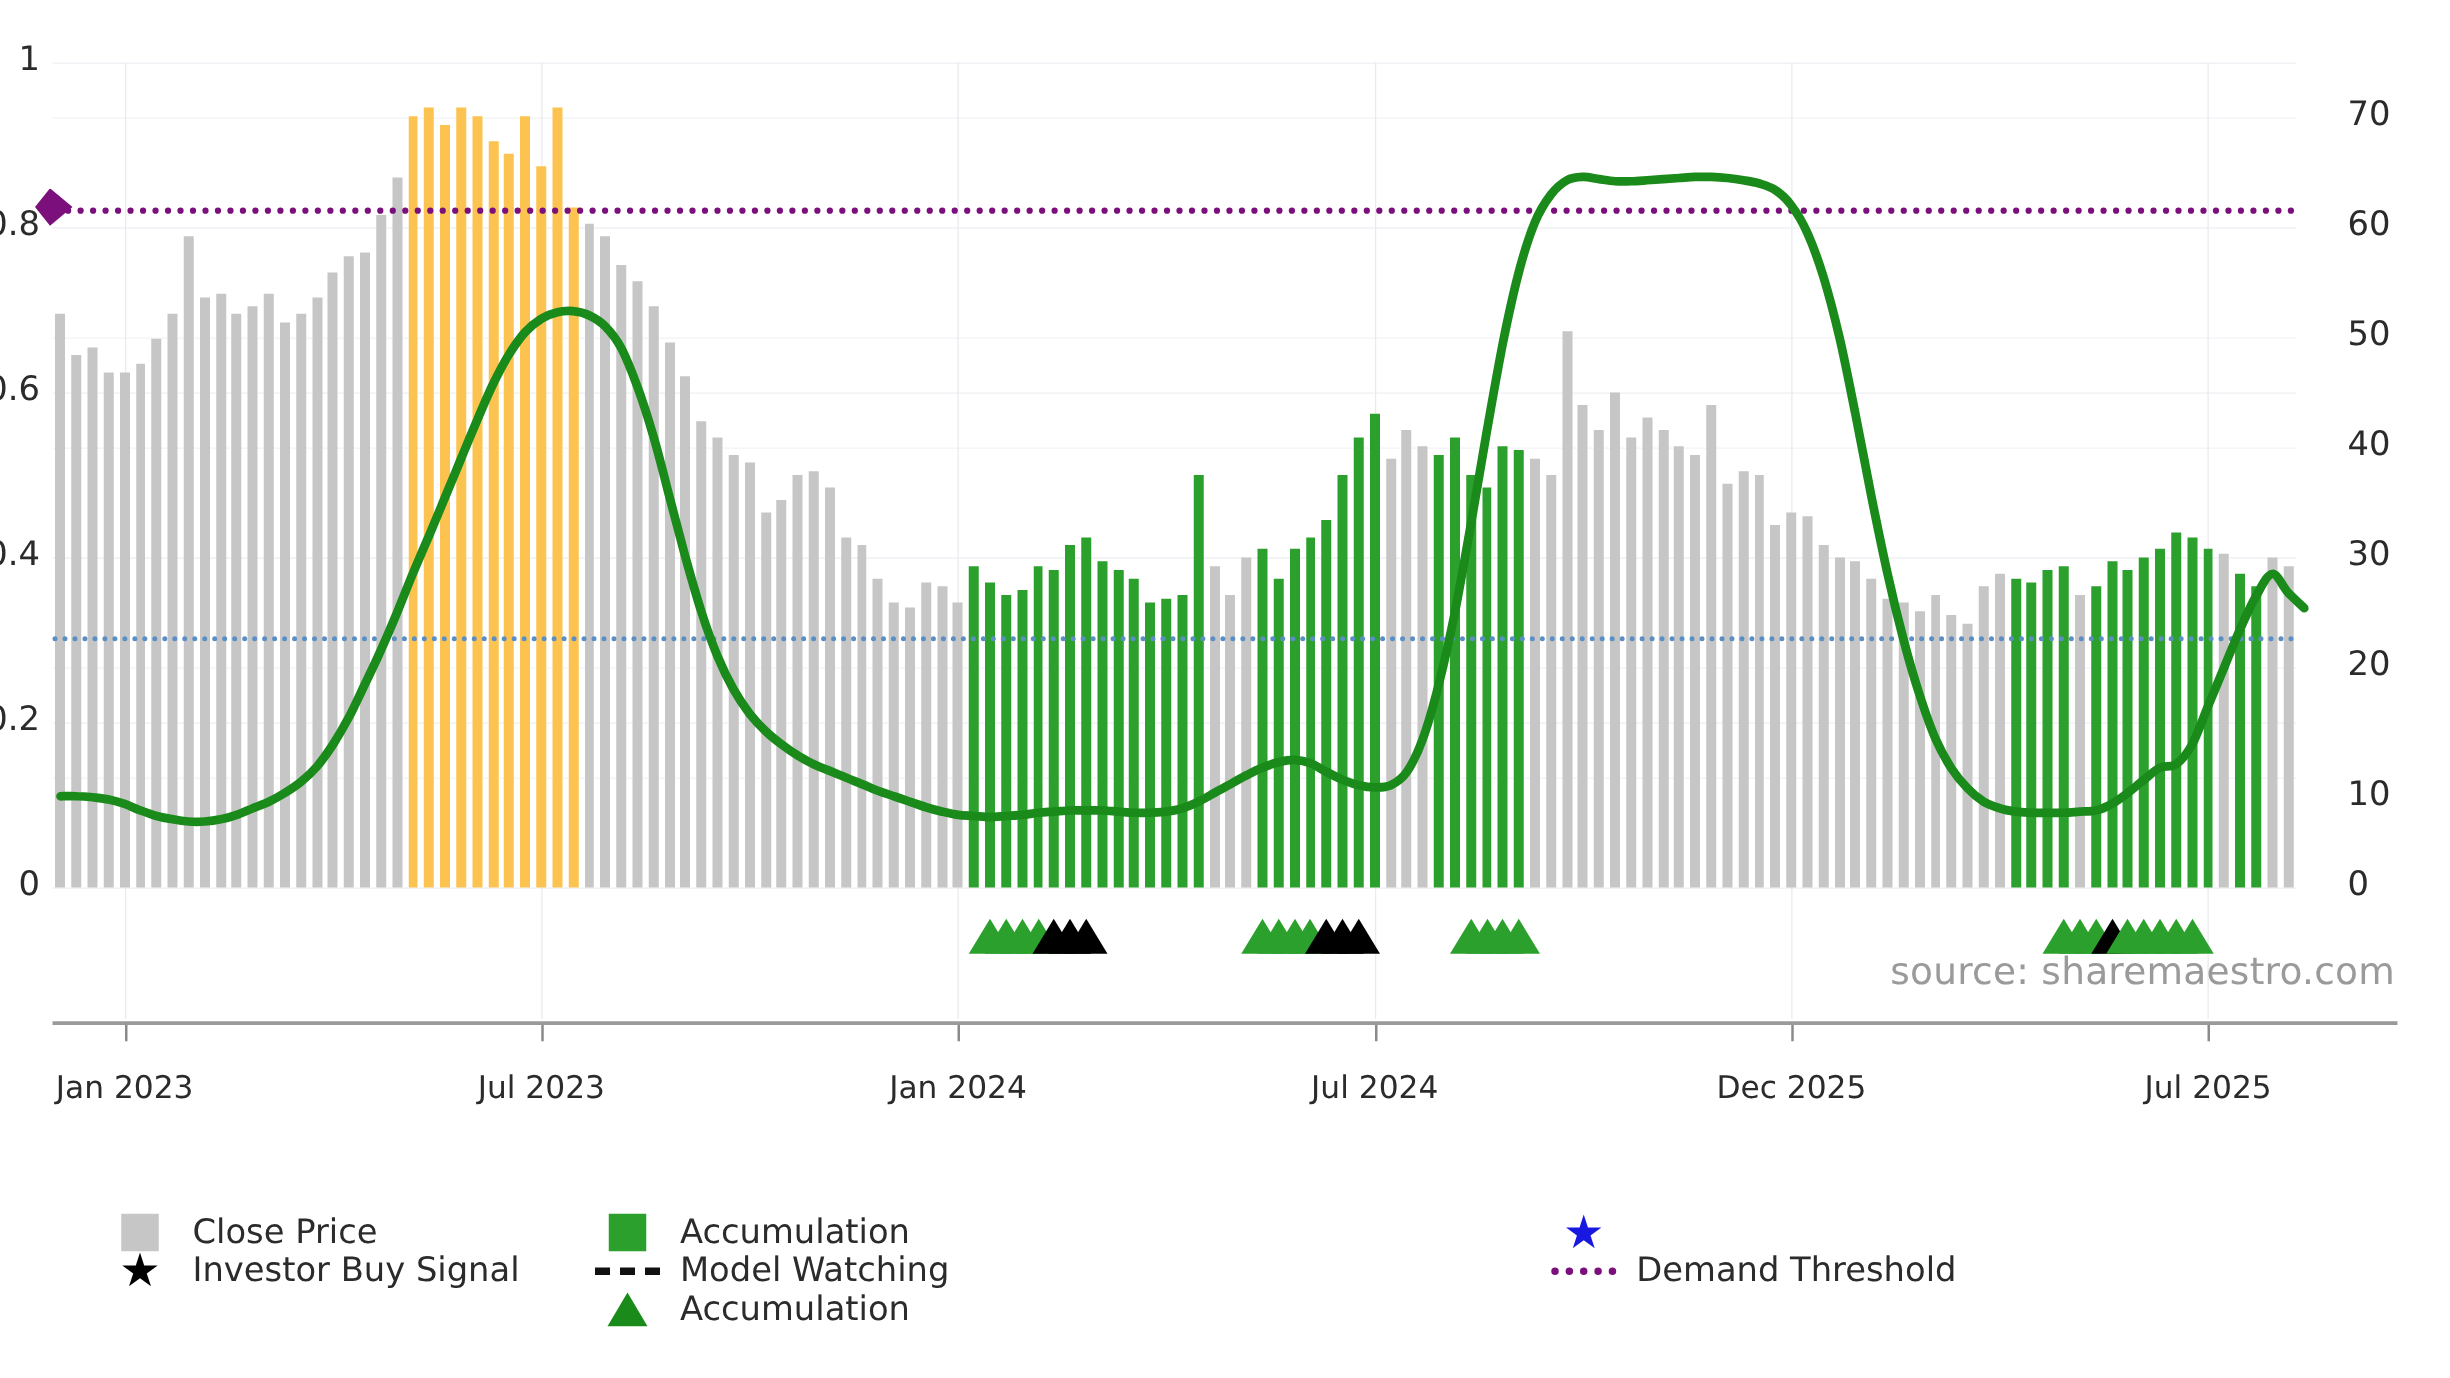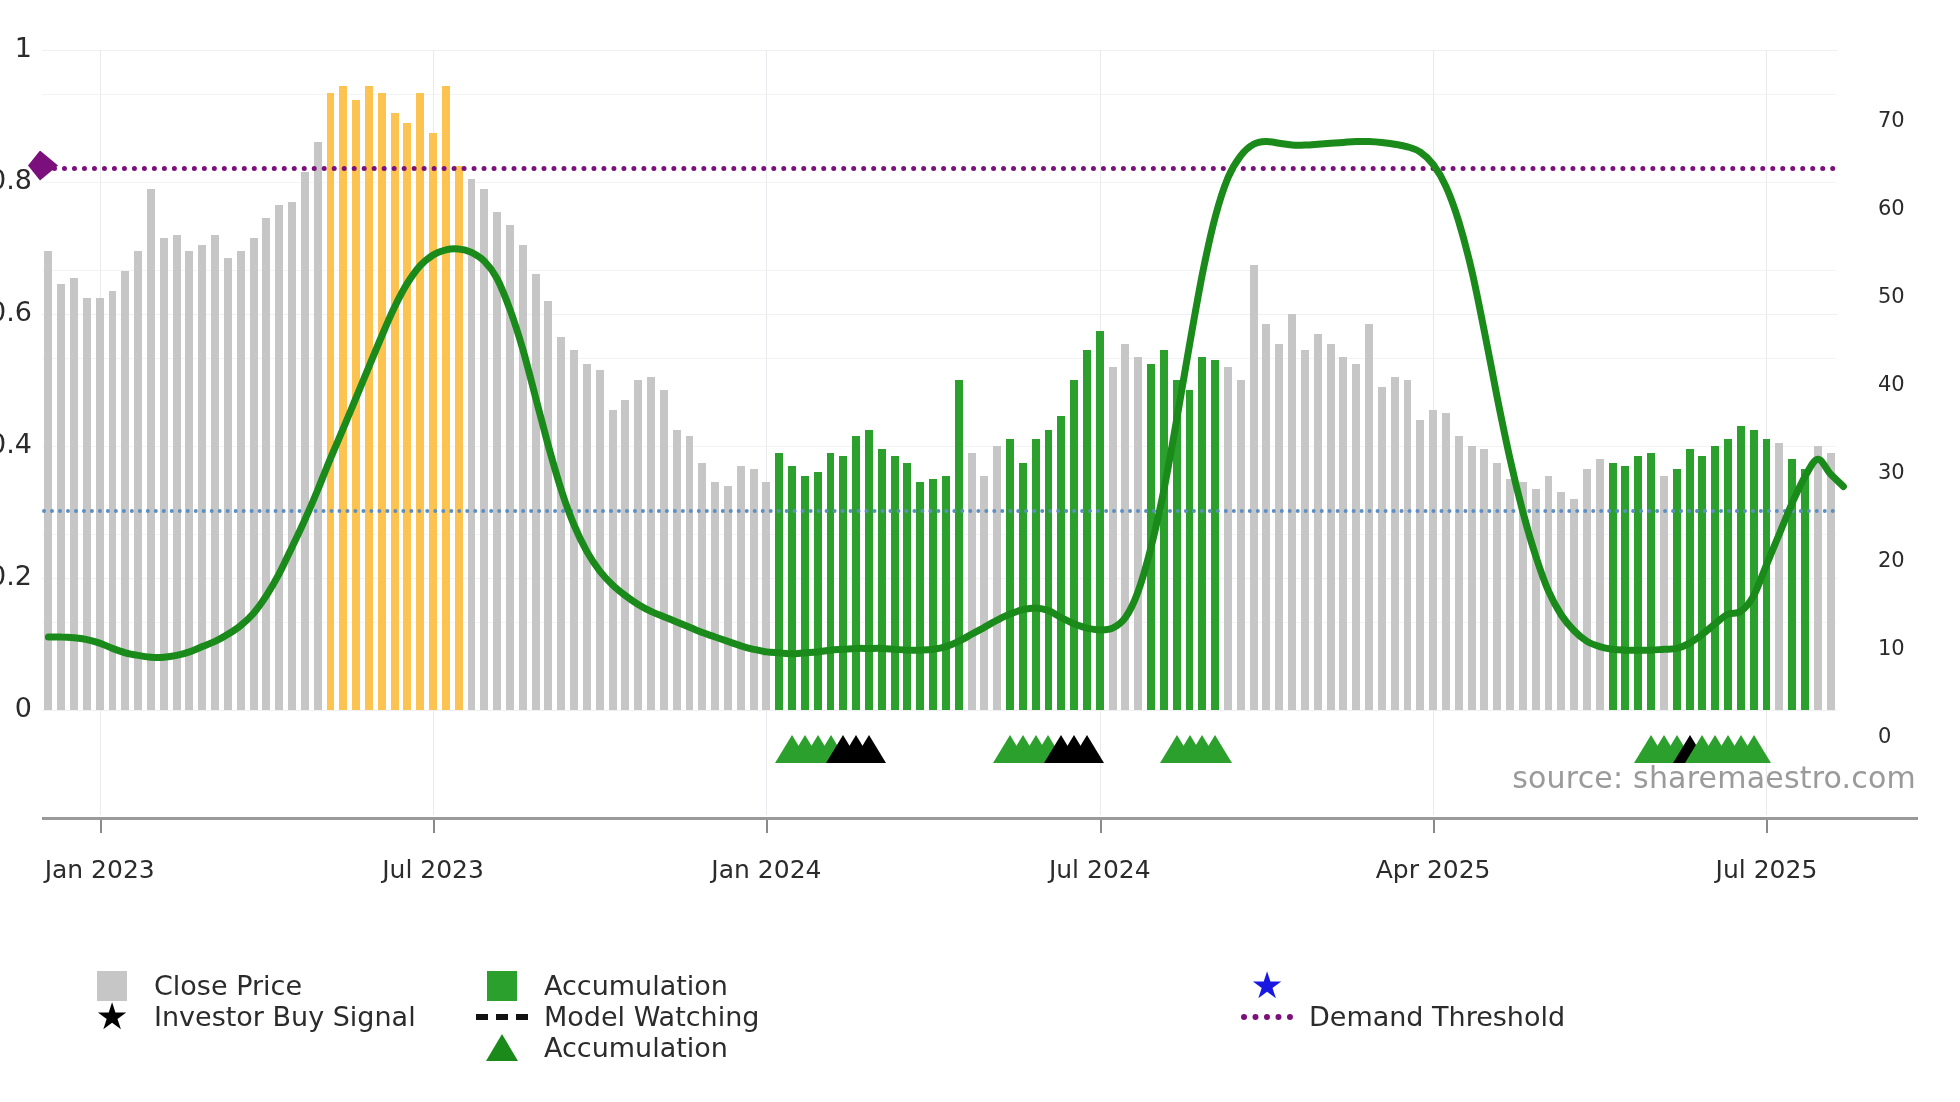--- a/index.html
+++ b/index.html
@@ -2,21 +2,21 @@
 <html><head>
 <meta charset="utf-8">
 <style>
   html,body{margin:0;padding:0;background:#ffffff;}
   body{width:1960px;height:1102px;font-family:"DejaVu Sans","Liberation Sans",sans-serif;color:#333;overflow:hidden;}
   #root{position:relative;width:1960px;height:1102px;}
 
   .plot-area{position:absolute;left:42px;top:50px;width:1795px;height:660px;}
   .plot-inner{position:absolute;inset:0;}
   .ylabel-left{position:absolute;font-size:27px;color:#2b2b2b;white-space:nowrap;text-align:right;width:60px;}
-  .ylabel-right{position:absolute;font-size:21px;color:#2b2b2b;white-space:nowrap;left:1878px;margin-top:32px;}
+  .ylabel-right{position:absolute;font-size:27px;color:#2b2b2b;white-space:nowrap;left:1878px;}
   .xlabel{position:absolute;font-size:25px;color:#2b2b2b;white-space:nowrap;transform:translateX(-50%);top:855px;}
 
   .gridline{position:absolute;left:0;right:0;height:1px;background:#eef0f4;}
   .vgrid{position:absolute;top:0;width:1px;background:#e9eaee;}
 
   .axis-line{position:absolute;left:42px;right:42px;height:3px;background:#9a9a9a;top:817px;}
   .xtick{position:absolute;width:2px;height:13px;background:#8a8a8a;top:820px;}
 
   .bar{position:absolute;bottom:0;background:#c6c6c6;}
   .bar.acc{background:#2ca02c;}
@@ -230,41 +230,41 @@
   <div id="left-ticks">
       <div class="ylabel-left" style="left: -28px; top: 692px; position: absolute; width: 60px;">0</div>
       <div class="ylabel-left" style="left: -28px; top: 560px; position: absolute; width: 60px;">0.2</div>
       <div class="ylabel-left" style="left: -28px; top: 428px; position: absolute; width: 60px;">0.4</div>
       <div class="ylabel-left" style="left: -28px; top: 296px; position: absolute; width: 60px;">0.6</div>
       <div class="ylabel-left" style="left: -28px; top: 164px; position: absolute; width: 60px;">0.8</div>
       <div class="ylabel-left" style="left: -28px; top: 32px; position: absolute; width: 60px;">1</div>
     </div>
   <div id="right-ticks">
       <div class="ylabel-right" style="top: 692px;">0</div>
-      <div class="ylabel-right" style="top: 604px;">10</div>
+      <div class="ylabel-right" style="top: 620px;">10</div>
       <div class="ylabel-right" style="top: 516px;">20</div>
       <div class="ylabel-right" style="top: 428px;">30</div>
       <div class="ylabel-right" style="top: 340px;">40</div>
       <div class="ylabel-right" style="top: 252px;">50</div>
       <div class="ylabel-right" style="top: 164px;">60</div>
       <div class="ylabel-right" style="top: 76px;">70</div>
     </div>
 
   <div class="axis-line"></div>
   <div id="x-ticks">
       <div class="xtick" style="left: 99.6964px;"></div>
       <div class="xlabel" style="left: 99.6964px;">Jan 2023</div>
       <div class="xtick" style="left: 433.054px;"></div>
       <div class="xlabel" style="left: 433.054px;">Jul 2023</div>
       <div class="xtick" style="left: 766.411px;"></div>
       <div class="xlabel" style="left: 766.411px;">Jan 2024</div>
       <div class="xtick" style="left: 1099.77px;"></div>
       <div class="xlabel" style="left: 1099.77px;">Jul 2024</div>
       <div class="xtick" style="left: 1433.12px;"></div>
-      <div class="xlabel" style="left: 1433.12px;">Apr 2025</div>
+      <div class="xlabel" style="left: 1433.12px;">Dec 2025</div>
       <div class="xtick" style="left: 1766.48px;"></div>
       <div class="xlabel" style="left: 1766.48px;">Jul 2025</div>
     </div>
 
   <div class="marker-row" id="marker-row">
       <div class="tri" style="left: 775.054px; top: 0px;"></div>
       <div class="tri" style="left: 787.875px; top: 0px;"></div>
       <div class="tri" style="left: 800.696px; top: 0px;"></div>
       <div class="tri" style="left: 813.518px; top: 0px;"></div>
       <div class="tri black" style="left: 826.339px; top: 0px;"></div>

